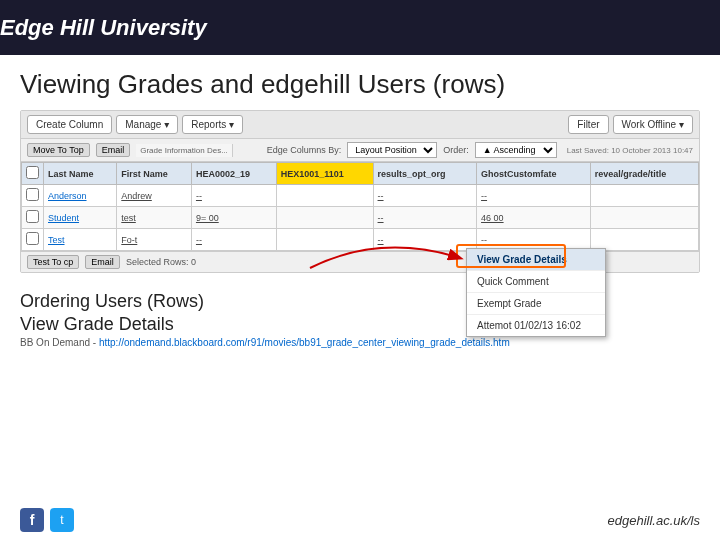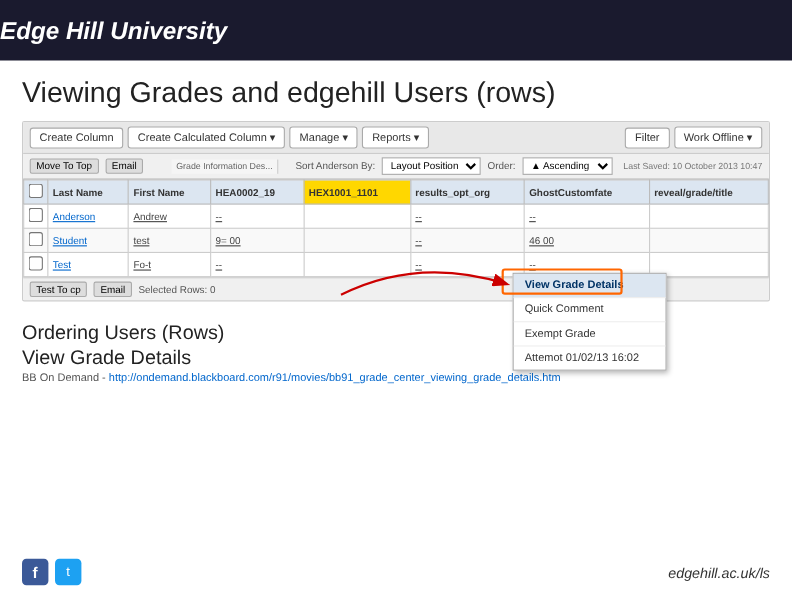--- a/index.html
+++ b/index.html
@@ -303,50 +303,48 @@
       z-index: 150;
       pointer-events: none;
     }
 
     .grade-info-col {
       font-size: 8px;
       color: #666;
       padding: 2px 4px;
       background: #f5f5f5;
       border-right: 1px solid #ccc;
-      margin-left: 20px;
     }
   </style>
 </head>
 <body>
 
 <div class="header-bar">
   <span class="header-title">Edge Hill University</span>
 </div>
 
 <div class="main-content">
   <div class="page-title">Viewing Grades and edgehill Users (rows)</div>
 
   <div class="grade-center-container">
 
     <div class="toolbar">
       <button class="toolbar-btn">Create Column</button>
-      <button class="toolbar-btn with-arrow">Create Calculated Column</button>
       <button class="toolbar-btn with-arrow">Manage</button>
       <button class="toolbar-btn with-arrow">Reports</button>
       <div class="toolbar-spacer"></div>
       <span class="toolbar-filter">Filter</span>
       <button class="toolbar-btn with-arrow">Work Offline</button>
     </div>
 
     <div class="sort-row">
       <button class="move-btn">Move To Top</button>
       <button class="email-btn">Email</button>
       <span class="grade-info-col">Grade Information Des...</span>
-      <span class="sort-label">Sort Anderson By:</span>
+      <span class="sort-label">Edge Columns By:</span>
       <select class="sort-select">
         <option>Layout Position</option>
       </select>
       <span>Order:</span>
       <select class="order-select">
         <option>▲ Ascending</option>
       </select>
       <span class="last-saved">Last Saved: 10 October 2013 10:47</span>
     </div>
 

